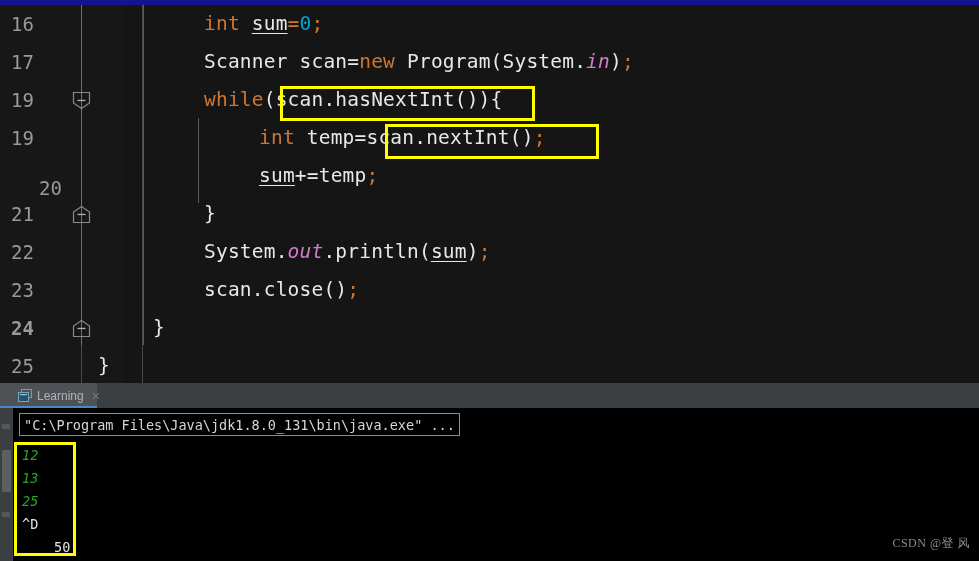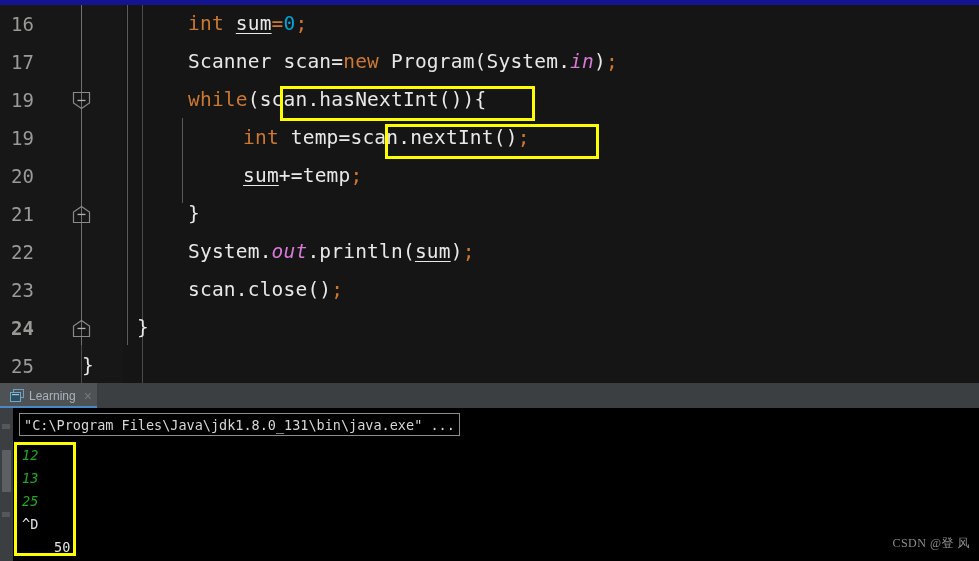--- a/index.html
+++ b/index.html
@@ -81,21 +81,21 @@
   
   .indent-guide {
     position: absolute;
     width: 1px;
     background: #5a5a5a;
   }
 
   
   #code {
     position: absolute;
-    left: 127px; top: 0;
+    left: 143px; top: 0;
     width: 836px; height: 378px;
   }
   .code-line {
     position: absolute;
     left: 0;
     height: 38px;
     line-height: 38px;
     white-space: pre;
     font-size: 19.5px;
     font-family: "DejaVu Sans Mono", "Liberation Mono", monospace;
@@ -132,21 +132,21 @@
     width: 979px; height: 25px;
     background: #3c3f41;
   }
   #tab-learning {
     position: absolute;
     left: 0; top: 0;
     width: 97px; height: 25px;
     background: #4e5254;
     display: flex;
     align-items: center;
-    padding-left: 10px;
+    padding-left: 18px;
     box-sizing: border-box;
   }
   #tab-learning-underline {
     position: absolute;
     left: 0; top: 23px;
     width: 97px; height: 2px;
     background: #4a88c7;
   }
   #tab-icon {
     width: 14px; height: 13px;
@@ -241,21 +241,21 @@
 
   <div id="gutter">
     <div class="gutter-rule" id="gutter-rule-a"></div>
     <div class="gutter-rule" id="gutter-rule-b"></div>
     <div id="fold-spine"></div>
     <div id="line-number-list">
         <div class="line-number" style="top: 0px;">16</div>
         <div class="line-number" style="top: 38px;">17</div>
         <div class="line-number" style="top: 76px;">19</div>
         <div class="line-number" style="top: 114px;">19</div>
-        <div class="line-number" style="top: 152px;">20</div>
+        <div class="line-number" style="top: 164px; padding-left: 28px;">20</div>
         <div class="line-number" style="top: 190px;">21</div>
         <div class="line-number" style="top: 228px;">22</div>
         <div class="line-number" style="top: 266px;">23</div>
         <div class="line-number" style="top: 304px; font-weight: bold;">24</div>
         <div class="line-number" style="top: 342px;">25</div>
       </div>
     <div id="fold-marker-list">
         <div class="fold-marker" style="left: 72px; top: 86px;">
           <svg width="19" height="19" viewBox="0 0 19 19">
             <path d="M1.5,1.5 H17.5 V12 L9.5,17.5 L1.5,12 Z" fill="none" stroke="#8a8a8a" stroke-width="1.2"></path>

